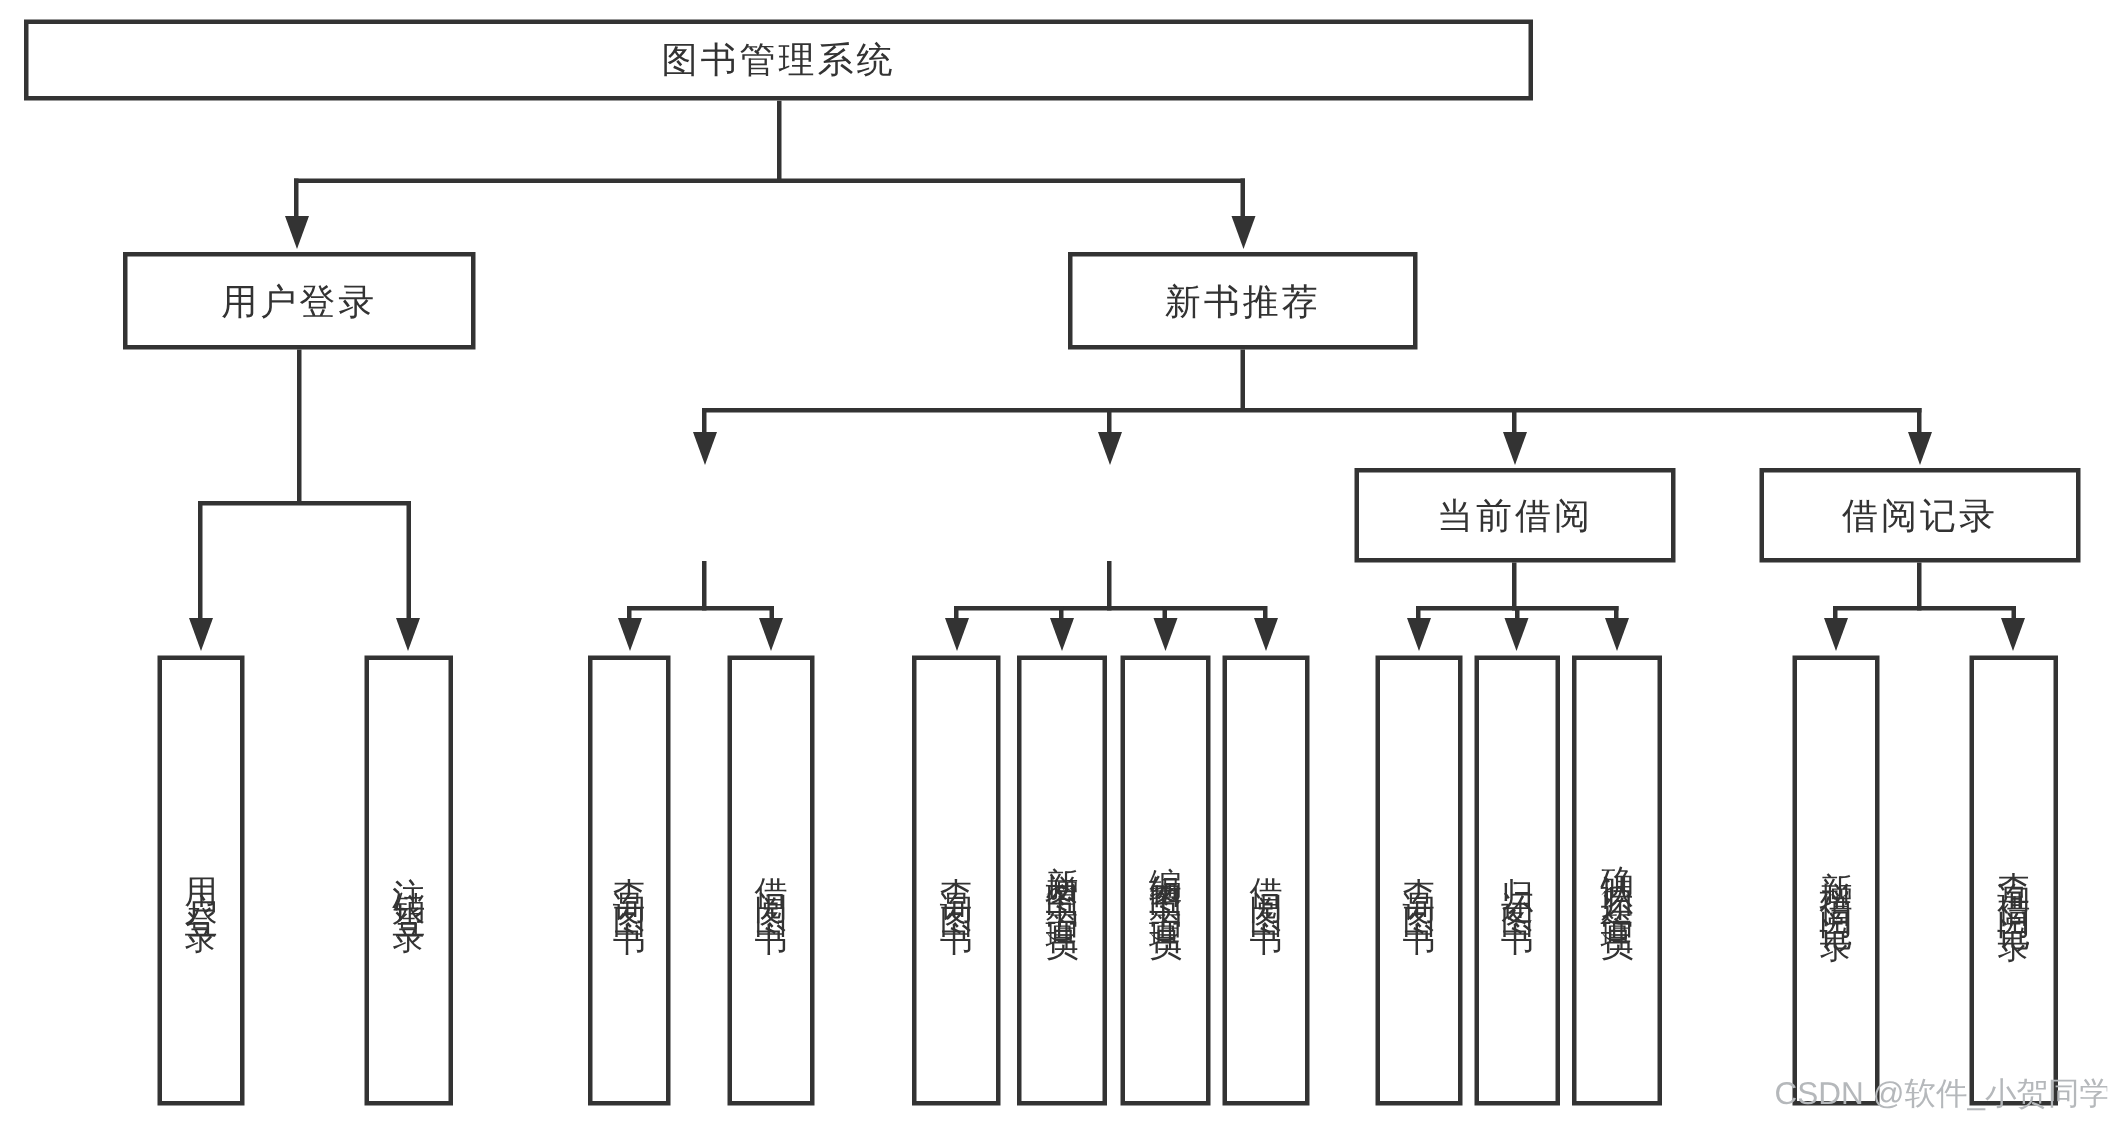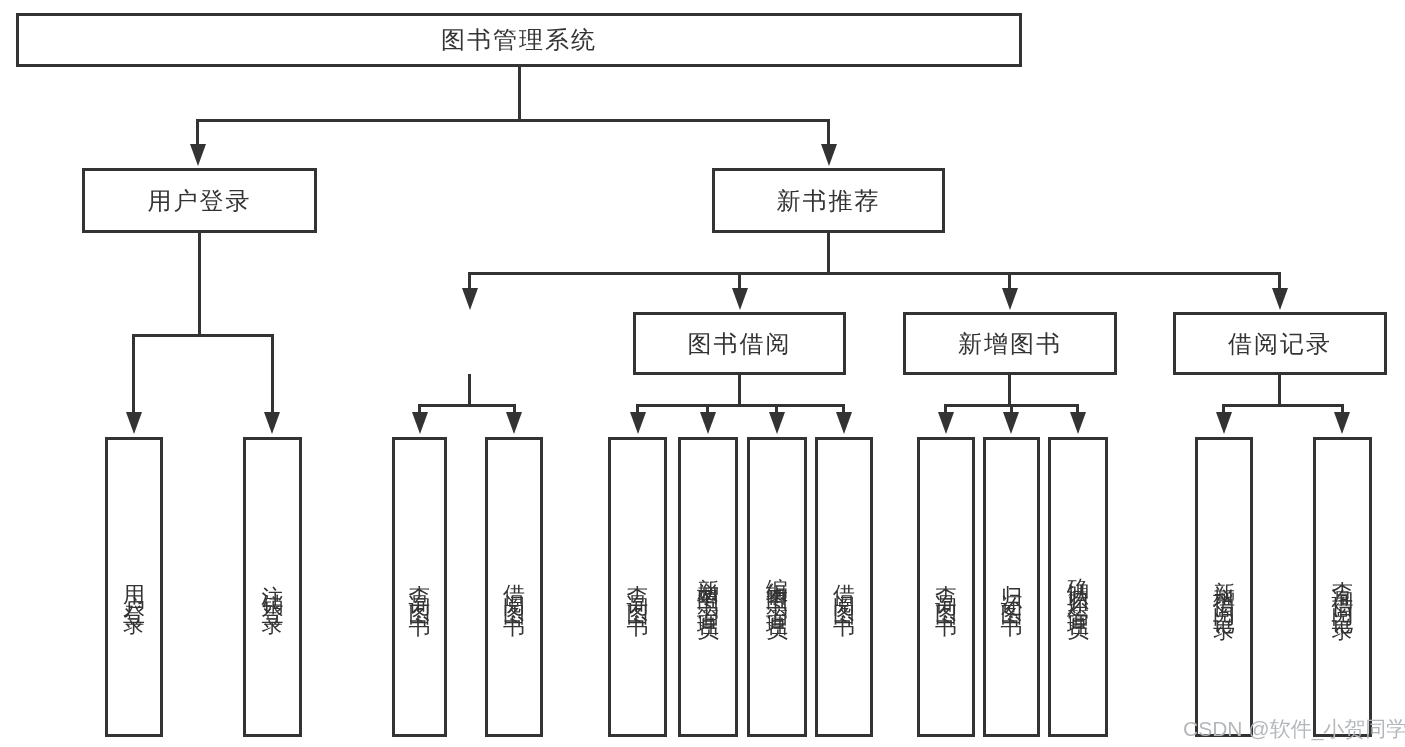--- a/index.html
+++ b/index.html
@@ -136,25 +136,22 @@
     <span class="lbl">图书管理系统</span>
   </div>
 
   <div class="box" style="left:82px;top:168px;width:235px;height:65px">
     <span class="lbl">用户登录</span>
   </div>
   <div class="box" style="left:712px;top:168px;width:233px;height:65px">
     <span class="lbl">新书推荐</span>
   </div>
 
-  <div class="box" style="left:633px;top:312px;width:213px;height:63px">
-    <span class="lbl">图书借阅</span>
-  </div>
   <div class="box" style="left:903px;top:312px;width:214px;height:63px">
-    <span class="lbl">新增图书</span>
+    <span class="lbl">当前借阅</span>
   </div>
   <div class="box" style="left:1173px;top:312px;width:214px;height:63px">
     <span class="lbl">借阅记录</span>
   </div>
 
   <div class="box v ls-s" style="left:105px;top:437px;width:58px;height:300px">
     <span class="lbl">用户登录</span>
   </div>
   <div class="box v ls-s" style="left:243px;top:437px;width:59px;height:300px">
     <span class="lbl">注销登录</span>

